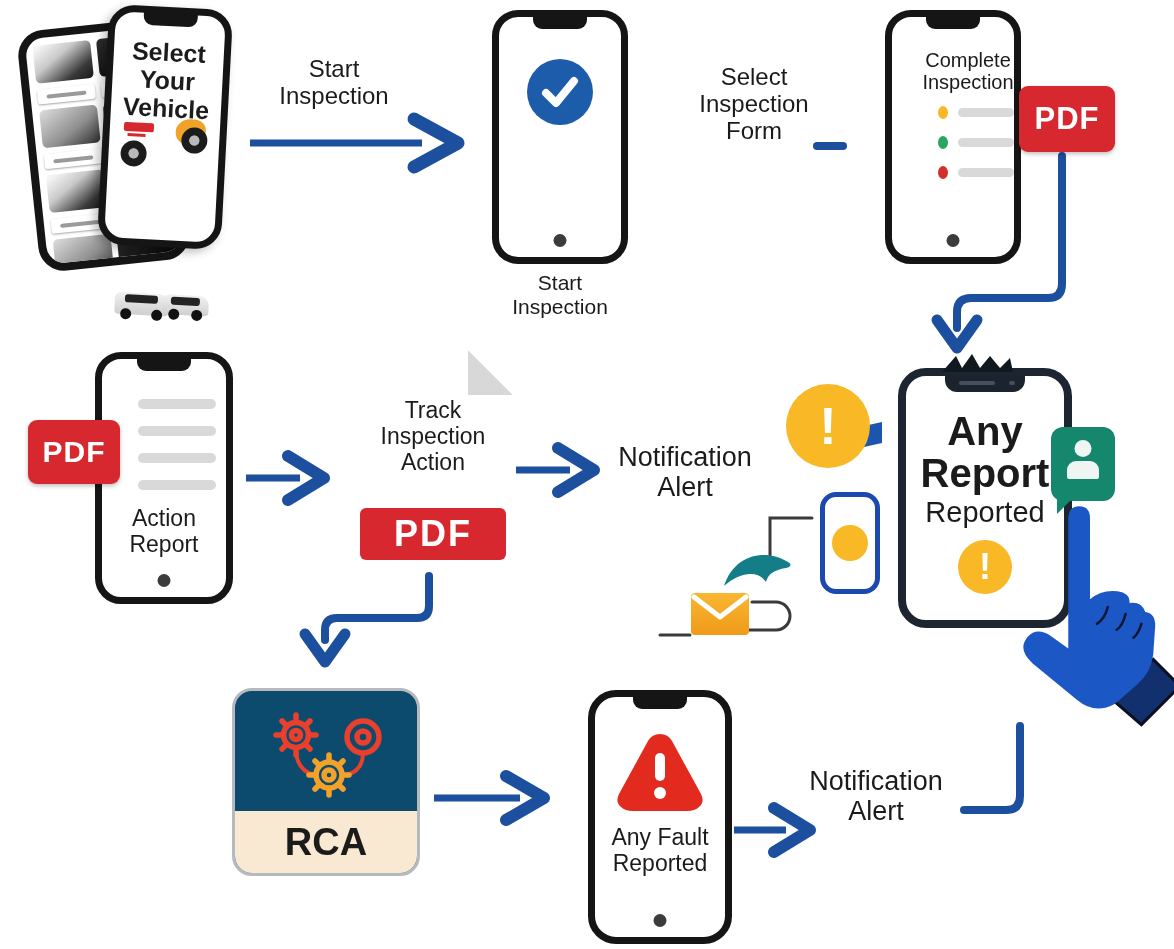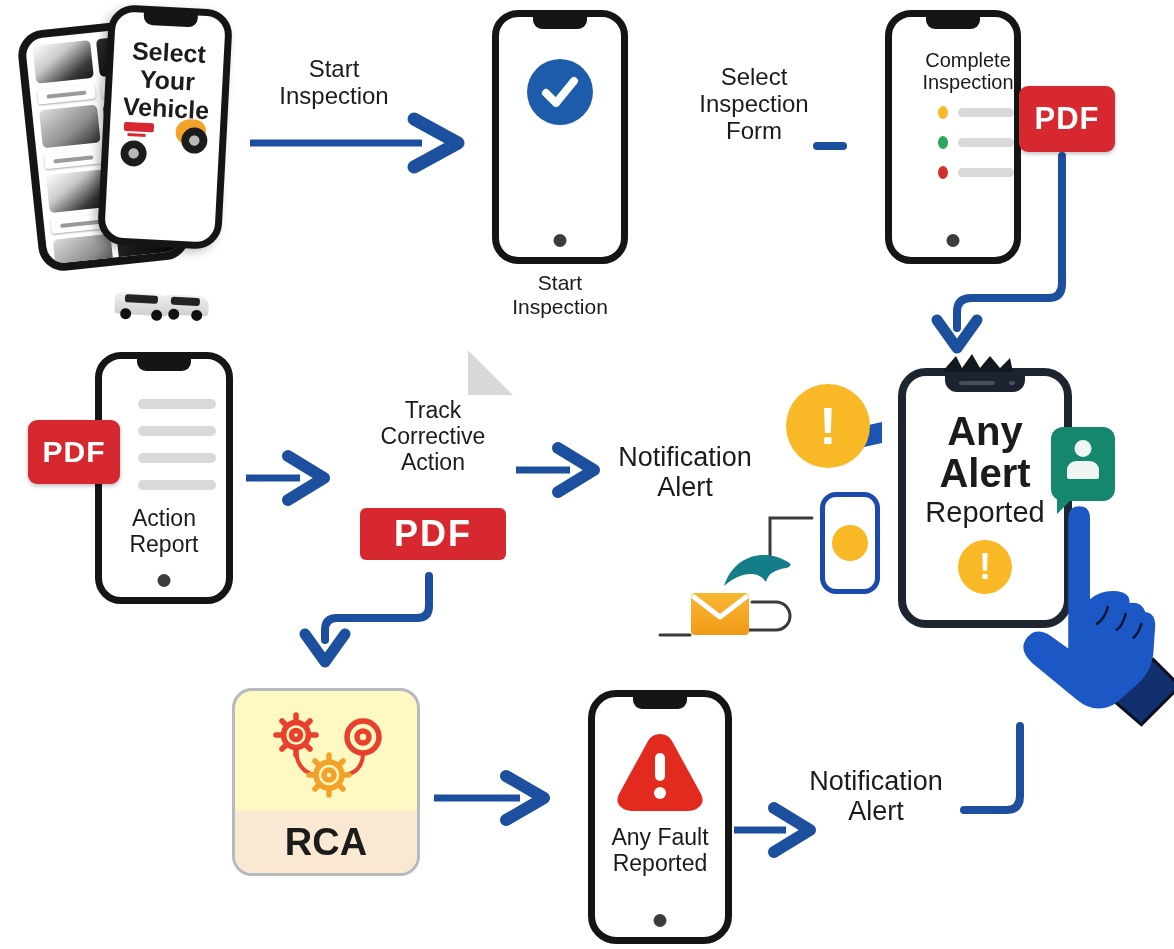--- a/index.html
+++ b/index.html
@@ -72,21 +72,21 @@
   
   .doc{left:353px;top:350px;width:160px;height:218px;background:#fff;
        clip-path:polygon(0 0,calc(100% - 45px) 0,100% 45px,100% 100%,0 100%);
        filter:drop-shadow(0 3px 4px rgba(0,0,0,.3));z-index:2;}
   .doc .fold{position:absolute;top:0;right:0;width:0;height:0;
              border-bottom:45px solid #d8d8d8;border-right:45px solid transparent;}
   .doc .band{position:absolute;left:7px;right:7px;bottom:8px;height:52px;background:#d7282f;border-radius:6px;
              color:#fff;font-weight:800;font-size:36px;letter-spacing:2px;display:flex;align-items:center;justify-content:center;}
 
   
-  .rca{left:232px;top:688px;width:188px;height:188px;background:#fef9c3;border:3px solid #b6babf;
+  .rca{left:232px;top:688px;width:188px;height:188px;background:#0c4a6e;border:3px solid #b6babf;
        border-radius:20px;overflow:hidden;box-sizing:border-box;z-index:2;}
   .rca .band{position:absolute;left:0;right:0;bottom:0;height:62px;background:#fae9d2;
              display:flex;align-items:center;justify-content:center;font-weight:800;font-size:38px;color:#1b1b1b;}
 
   .warn-tri{display:block;margin:32px auto 0;}
   svg.conn{position:absolute;overflow:visible;}
 </style>
 </head>
 <body>
 
@@ -203,21 +203,21 @@
 
   <svg class="conn" style="left:938px;top:352px;z-index:4;" width="78" height="22">
     <path d="M4,20 L18,4 L24,16 L34,2 L42,16 L52,4 L62,16 L72,6 L75,20 Z" fill="#101820"></path>
   </svg>
   <div class="phone fault-phone">
     <div class="notch notch-big">
         <span class="spk"></span>
         <span class="cam"></span>
       </div>
     <div class="lbl preline" style="position:relative;margin-top:34px;width:100%;font-size:40px;font-weight:800;line-height:1.05;">Any
-Alert</div>
+Report</div>
     <div class="lbl" style="position:relative;width:100%;font-size:29px;margin-top:2px;">Reported</div>
     <div class="yellow-circle" style="width:54px;height:54px;margin:12px auto 0;font-size:36px;">!</div>
   </div>
 
   <div class="abs blue-tab"></div>
   <div class="abs yellow-circle bubble-yellow">!</div>
   <div class="abs blue-rect">
     <div class="yellow-circle" style="width:36px;height:36px;"></div>
   </div>
   <div class="abs green-bubble">
@@ -260,21 +260,21 @@
   <div class="pdf" style="left:28px;top:420px;width:92px;height:64px;font-size:30px;">PDF</div>
 
   <svg class="conn" style="left:242px;top:448px;" width="100" height="60">
     <line x1="4" y1="30" x2="58" y2="30" stroke="#1c4f9e" stroke-width="7"></line>
     <polyline points="46,8 82,30 46,52" fill="none" stroke="#1c4f9e" stroke-width="12" stroke-linecap="round" stroke-linejoin="round"></polyline>
   </svg>
 
   <div class="abs doc">
     <div class="fold"></div>
     <div class="lbl preline" style="position:relative;width:100%;margin-top:48px;font-size:23px;">Track
-Corrective
+Inspection
 Action</div>
     <div class="band">PDF</div>
   </div>
 
   <svg class="conn" style="left:514px;top:440px;" width="100" height="60">
     <line x1="2" y1="30" x2="56" y2="30" stroke="#1c4f9e" stroke-width="7"></line>
     <polyline points="44,8 80,30 44,52" fill="none" stroke="#1c4f9e" stroke-width="12" stroke-linecap="round" stroke-linejoin="round"></polyline>
   </svg>
   <div class="lbl preline" style="left:595px;top:442px;width:180px;font-size:27px;">Notification
 Alert</div>

